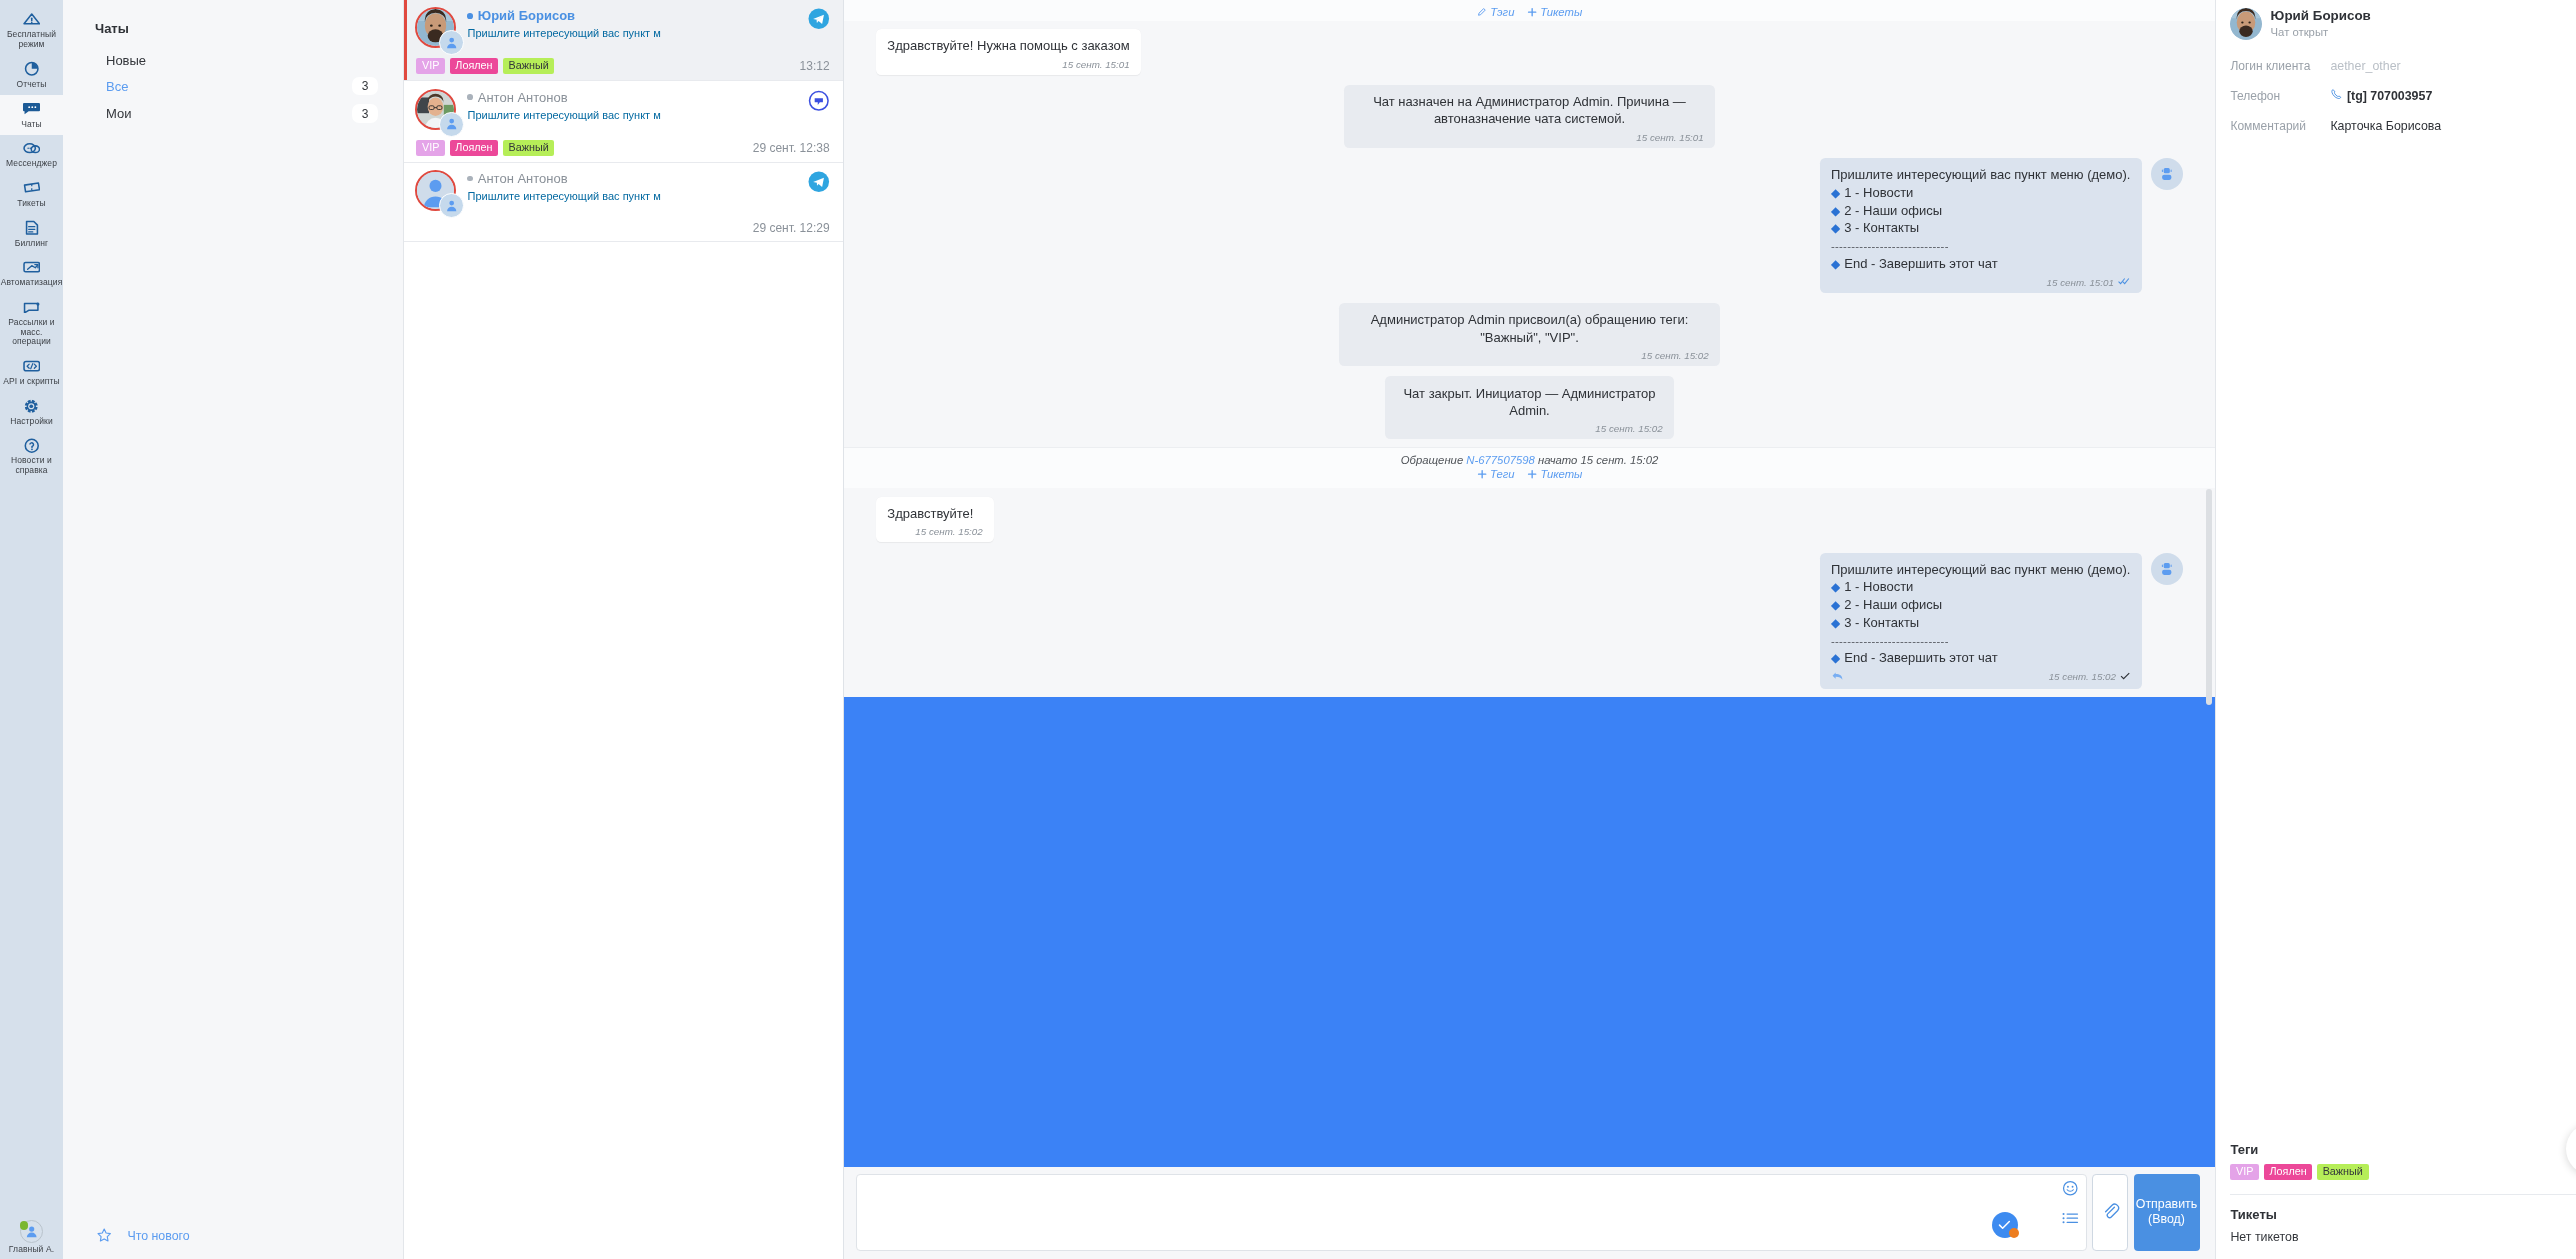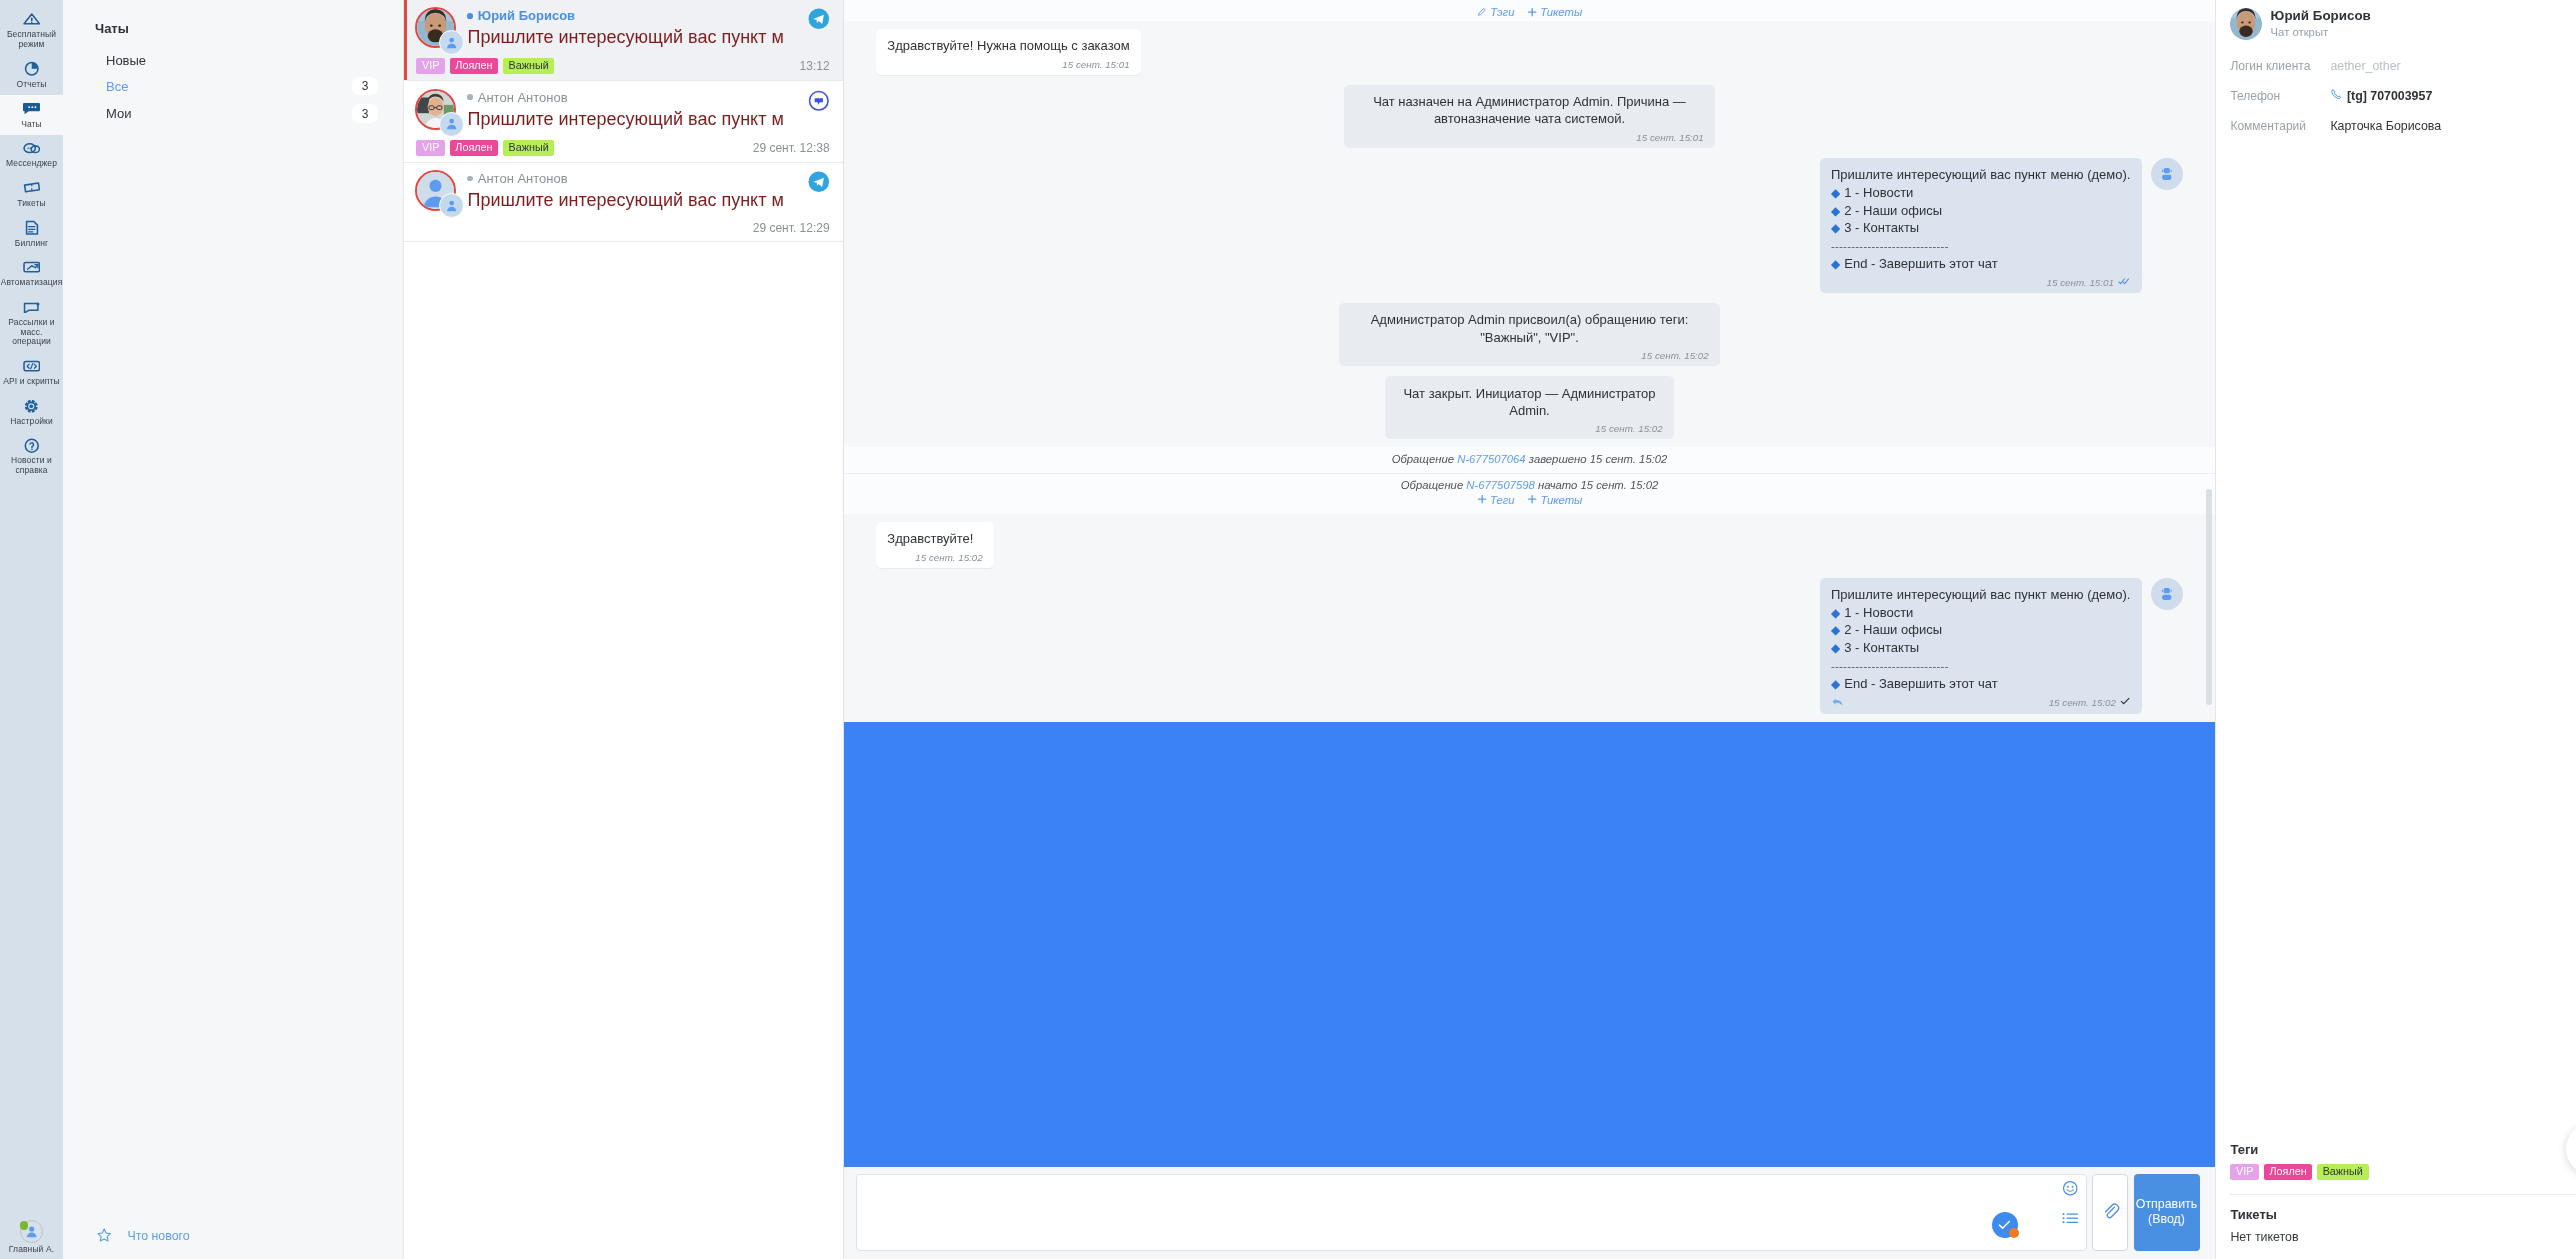--- a/index.html
+++ b/index.html
@@ -110,21 +110,21 @@
     background: #c5d9ec; border: 1px solid #ffffff;
     display:flex; align-items:center; justify-content:center;
   }
   .ci-main { flex: 1 1 auto; min-width: 0; padding-top: 1px; }
   .ci-nameline { display:flex; align-items:center; gap: 4.6px; }
   .ci-dot { width: 5.7px; height: 5.7px; border-radius: 50%; background: #aab2bb; flex:0 0 5.7px;}
   .ci-dot.blue { background: #4a90e2; }
   .ci-name { font-size: 13px; color: #8a9199; white-space: nowrap; }
   .ci-name.unread { color: #4a90e2; font-weight: bold; }
   .ci-preview {
-    font-size: 18px; color: #7f1d1d; margin-top: 4.1px;
+    font-size: 11px; color: #0369a1; margin-top: 4.1px;
     white-space: nowrap; overflow: hidden;
   }
   .ci-channel { flex: 0 0 24px; display:flex; justify-content:flex-end; padding-top: 1px; }
   .ci-bottom { display:flex; align-items:center; justify-content: space-between; margin-top: 4.1px; padding-left: 1px; }
   .ci-tags { display:flex; gap: 4.6px; }
   .tag {
     font-size: 10.8px; padding: 2.1px 5.7px 3.1px 5.7px; border-radius: 2.1px;
     color: #ffffff; line-height: 1;
   }
   .tag.vip { background: #e4a3e8; }
@@ -676,27 +676,20 @@
         <div class="row center">
           <div class="bubble system" style="max-width:289px">
             <div class="btext">Чат закрыт. Инициатор — Администратор Admin.</div>
             <div class="bmeta">
               <span>15 сент. 15:02</span>
             </div>
           </div>
         </div>
       </div>
 
-      <div class="msgband white">
-        <div class="ticket-sep">
-          <span>Обращение</span>
-          <span class="tlink">N-677507064</span>
-          <span>завершено 15 сент. 15:02</span>
-        </div>
-      </div>
 
       <div class="msgband white" style="border-top:0.5px solid #eceef1">
         <div class="ticket-sep">
           <span>Обращение</span>
           <span class="tlink">N-677507598</span>
           <span>начато 15 сент. 15:02</span>
           <div class="sep-actions">
             <span>
               <svg width="10.3" height="10.3" viewBox="0 0 20 20">
                   <path d="M10 3 v14 M3 10 h14" stroke="#5b9cf0" stroke-width="2.6" stroke-linecap="round"></path>

